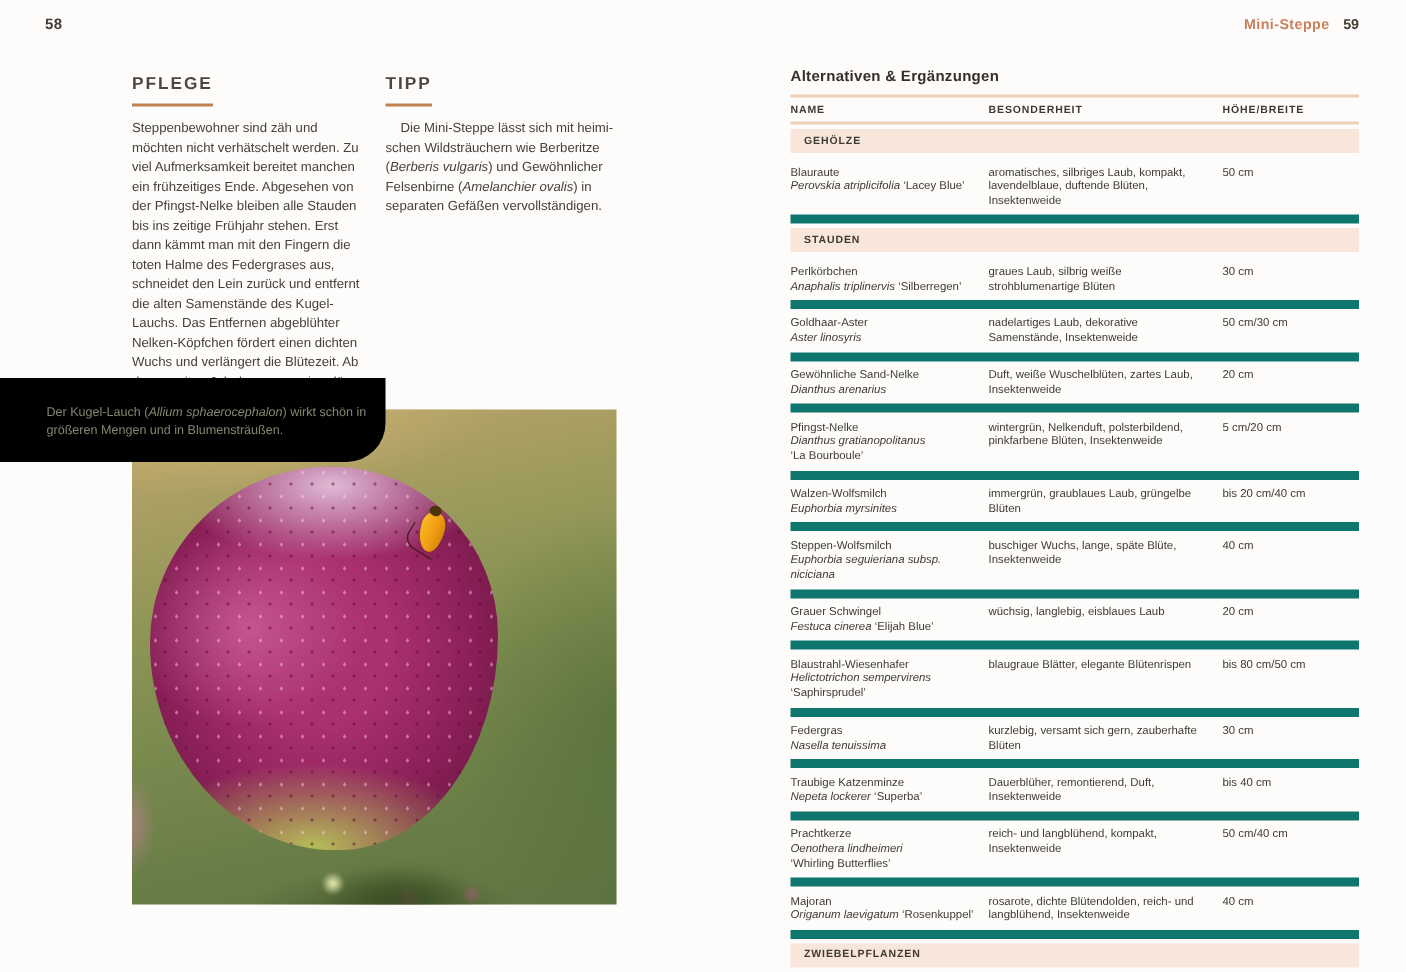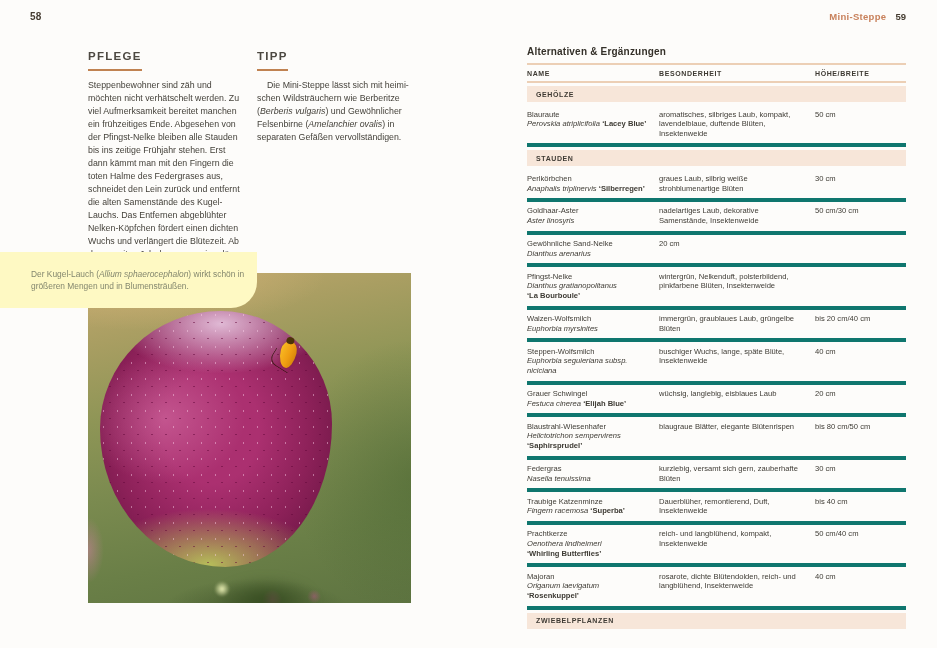--- a/index.html
+++ b/index.html
@@ -98,21 +98,21 @@
   }
   .bokeh {
     position: absolute; left: 126px; bottom: 6px; width: 16px; height: 16px;
     border-radius: 50%; filter: blur(1px);
     background: radial-gradient(circle, rgba(246,250,190,.95), rgba(246,250,190,0) 70%);
   }
 
   
   .caption {
     position: absolute; left: 0; top: 252px; width: 257px; height: 56px;
-    background: #fef9c3; border-radius: 0 0 26px 0;
+    background: #000000; border-radius: 0 0 26px 0;
     padding: 17px 12px 0 31px; z-index: 3;
     font-size: 8.4px; line-height: 11.6px; color: #83876e;
   }
   .caption .cap-it { font-style: italic; }
 
   
   .right-page { position: absolute; left: 527px; top: 46px; width: 379px; }
   .tbl-title {
     margin: 0; padding-bottom: 6px;
     font-size: 10px; font-weight: bold; color: #343029; letter-spacing: .2px;
@@ -123,26 +123,26 @@
     padding: 5px 0 4px;
     border-bottom: 2px solid #eccfb5;
     font-size: 7px; font-weight: bold; letter-spacing: .6px; color: #3e3a33;
   }
   .section-row {
     background: #f7e6d9; margin: 3px 0; padding: 4.5px 9px;
     font-size: 7px; font-weight: bold; letter-spacing: .6px; color: #3e3a33;
   }
   .plant-row {
     display: grid; grid-template-columns: 132px 156px 1fr;
-    padding: 4.5px 0; border-bottom: 4px solid #0f766e;
+    padding: 4.5px 0; border-bottom: 6px solid #0f766e;
     font-size: 7.6px; line-height: 9.8px; color: #3e3b34;
   }
   .name-cell { padding-right: 8px; }
   .latin { font-style: italic; }
-  .cv { font-style: normal; font-weight: bold; }
+  .cv { font-style: normal; }
   .traits { padding-right: 14px; }
 </style>
 </head>
 <body>
 
 <div class="spread">
 
   <div class="pageno-left">58</div>
 
   <div class="running-head">
@@ -204,29 +204,31 @@
             <div class="latin-line"><em class="latin">Aster linosyris</em></div>
           </div>
           <div class="traits">nadelartiges Laub, dekorative Samenstände, Insektenweide</div>
           <div class="height">50 cm/30 cm</div>
         </div>
         <div class="plant-row">
           <div class="name-cell">
             <div class="common">Gewöhnliche Sand-Nelke</div>
             <div class="latin-line"><em class="latin">Dianthus arenarius</em></div>
           </div>
+          <div class="traits">Duft, weiße Wuschelblüten, zartes Laub, Insektenweide</div>
           <div class="height">20 cm</div>
         </div>
         <div class="plant-row">
           <div class="name-cell">
             <div class="common">Pfingst-Nelke</div>
             <div class="latin-line"><em class="latin">Dianthus gratianopolitanus</em></div>
             <div><span class="cv">‘La Bourboule’</span></div>
           </div>
           <div class="traits">wintergrün, Nelkenduft, polsterbildend, pinkfarbene Blüten, Insektenweide</div>
+          <div class="height">5 cm/20 cm</div>
         </div>
         <div class="plant-row">
           <div class="name-cell">
             <div class="common">Walzen-Wolfsmilch</div>
             <div class="latin-line"><em class="latin">Euphorbia myrsinites</em></div>
           </div>
           <div class="traits">immergrün, graublaues Laub, grüngelbe Blüten</div>
           <div class="height">bis 20 cm/40 cm</div>
         </div>
         <div class="plant-row">
@@ -258,21 +260,21 @@
           <div class="name-cell">
             <div class="common">Federgras</div>
             <div class="latin-line"><em class="latin">Nasella tenuissima</em></div>
           </div>
           <div class="traits">kurzlebig, versamt sich gern, zauberhafte Blüten</div>
           <div class="height">30 cm</div>
         </div>
         <div class="plant-row">
           <div class="name-cell">
             <div class="common">Traubige Katzenminze</div>
-            <div class="latin-line"><em class="latin">Fingern racemosa</em> <span class="cv">‘Superba’</span></div>
+            <div class="latin-line"><em class="latin">Nepeta lockerer</em> <span class="cv">‘Superba’</span></div>
           </div>
           <div class="traits">Dauerblüher, remontierend, Duft, Insektenweide</div>
           <div class="height">bis 40 cm</div>
         </div>
         <div class="plant-row">
           <div class="name-cell">
             <div class="common">Prachtkerze</div>
             <div class="latin-line"><em class="latin">Oenothera lindheimeri</em></div>
             <div><span class="cv">‘Whirling Butterflies’</span></div>
           </div>

